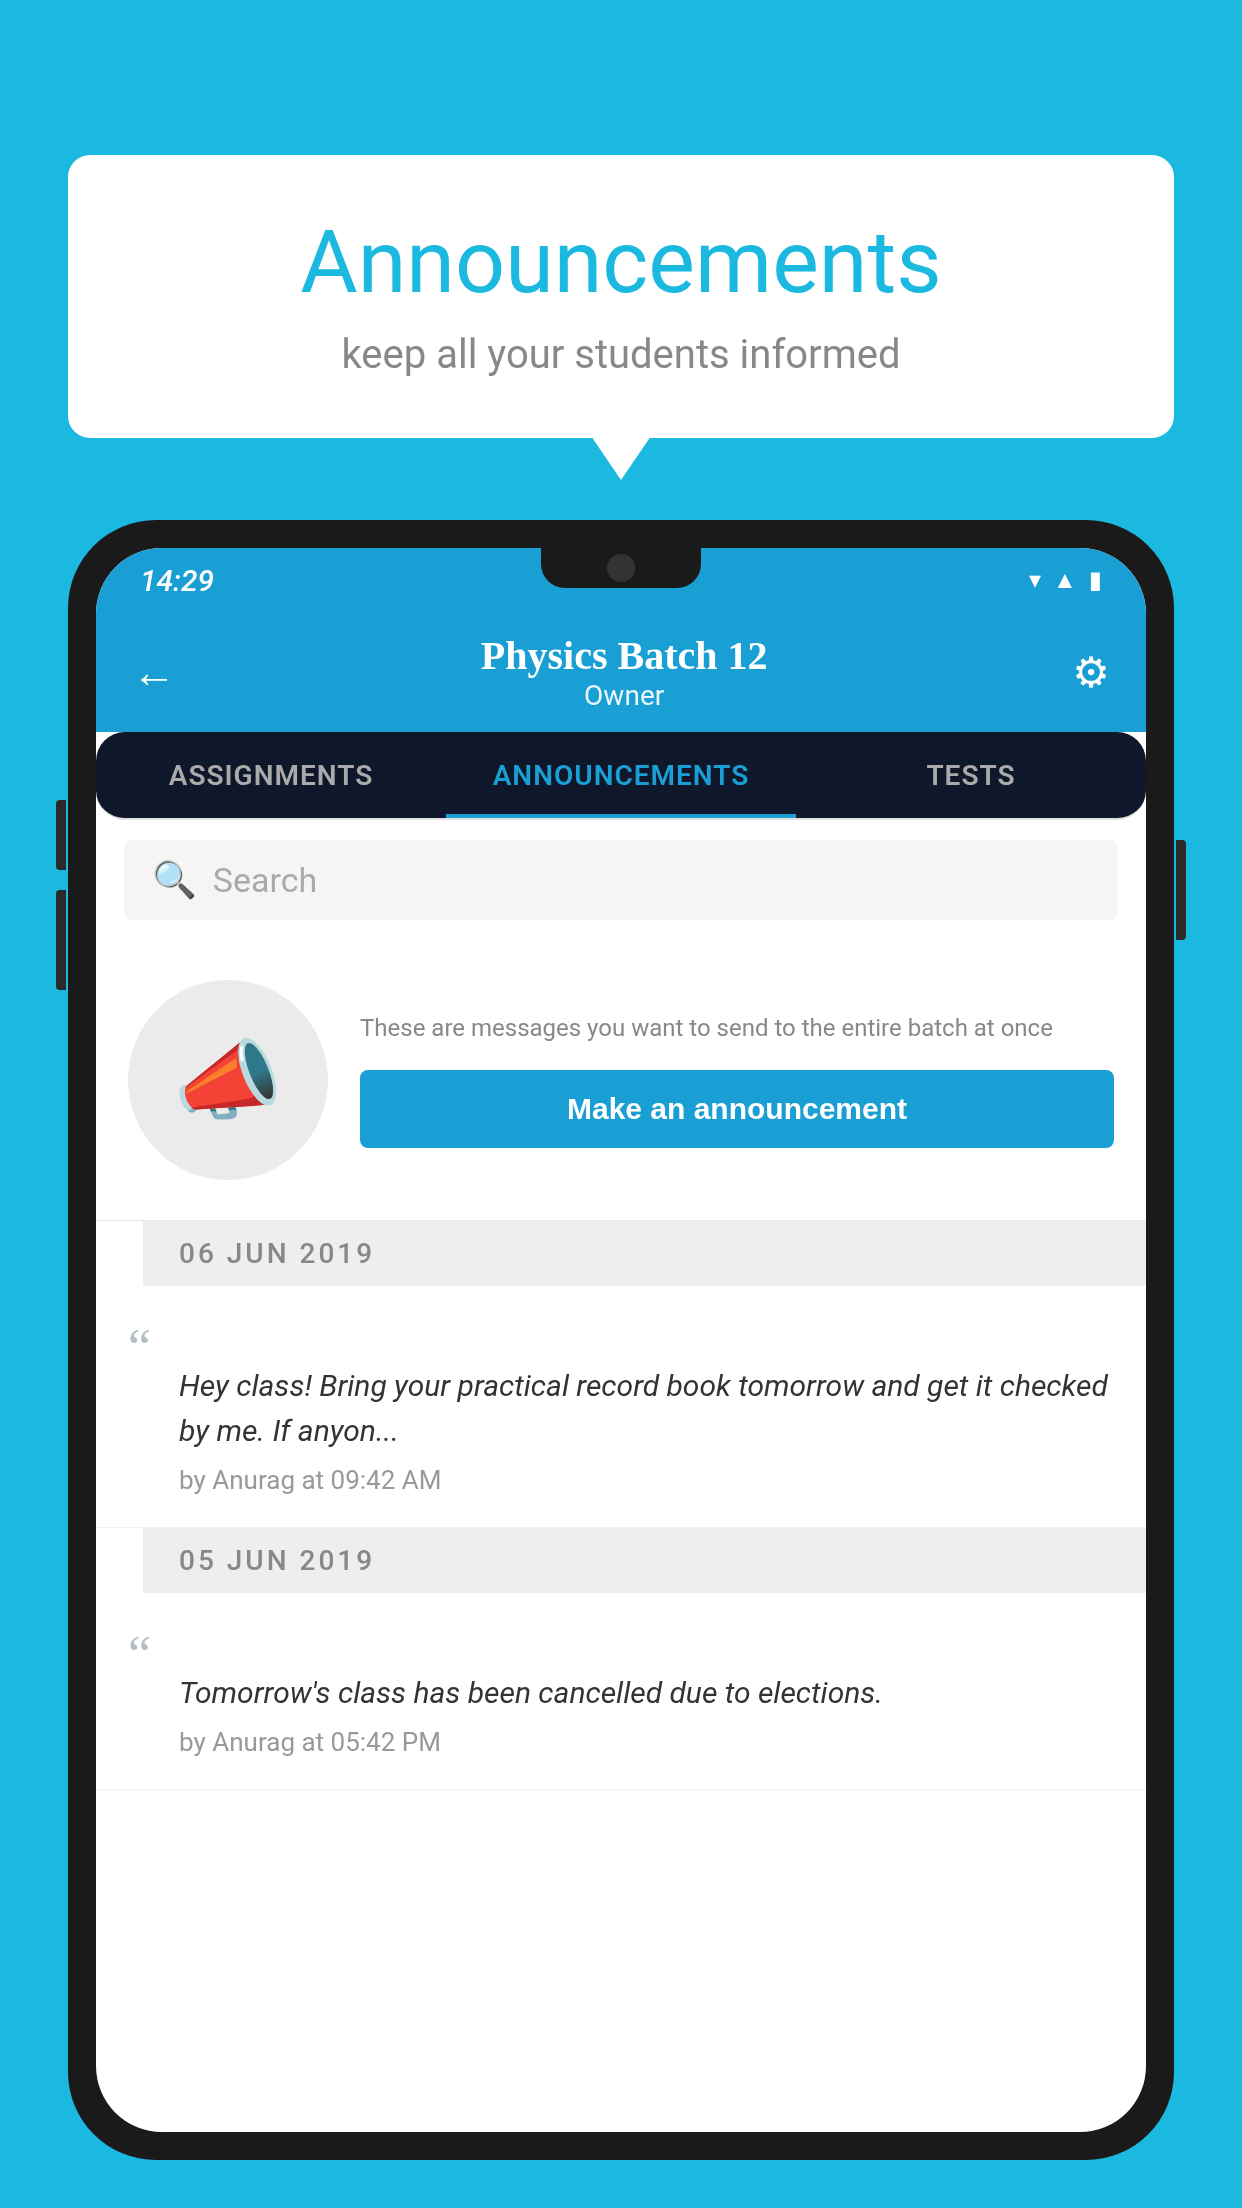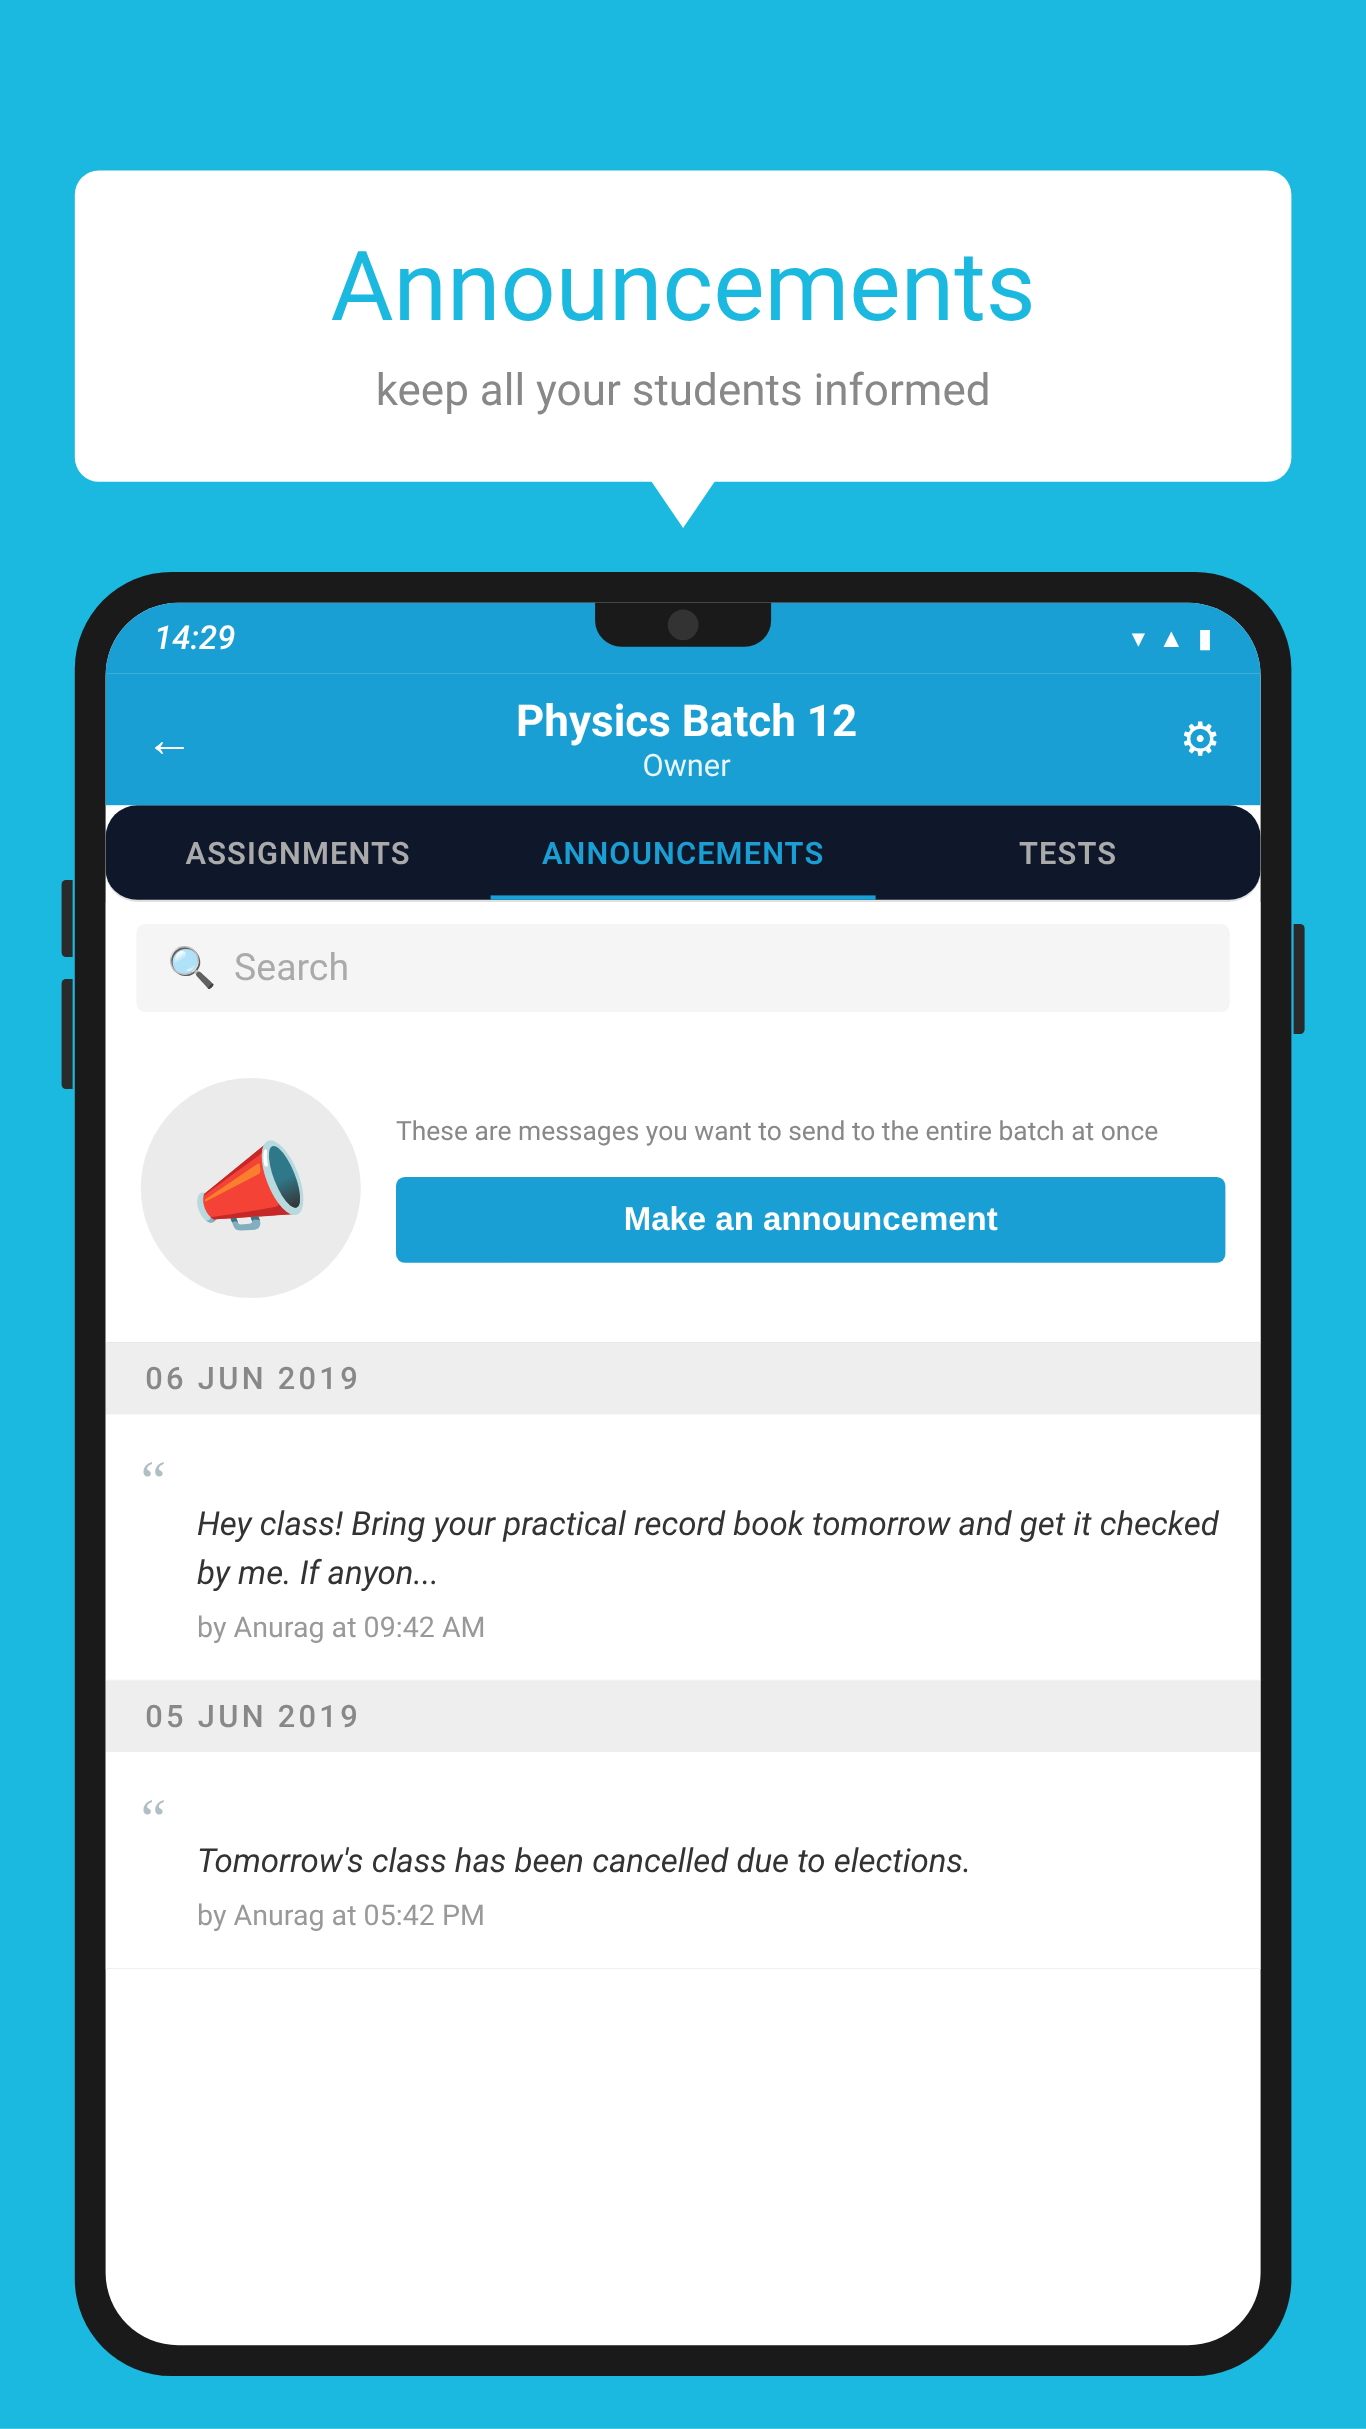--- a/index.html
+++ b/index.html
@@ -152,20 +152,21 @@
 
     .app-bar-title-section {
       flex: 1;
       text-align: center;
     }
 
     .app-bar-title {
       color: white;
       font-size: 40px;
       font-weight: 700;
+      font-family: Liberation Serif, serif;
     }
 
     .app-bar-subtitle {
       color: rgba(255,255,255,0.9);
       font-size: 28px;
     }
 
     .settings-icon {
       color: white;
       font-size: 42px;
@@ -285,20 +286,21 @@
     }
 
     
     .date-separator {
       background: #eeeeee;
       padding: 16px 36px;
       font-size: 28px;
       color: #888;
       letter-spacing: 3px;
       font-weight: 500;
+      margin-left: 47px;
     }
 
     
     .message-item {
       background: white;
       padding: 32px 32px;
       display: flex;
       align-items: flex-start;
       gap: 28px;
       border-bottom: 1px solid #f0f0f0;

